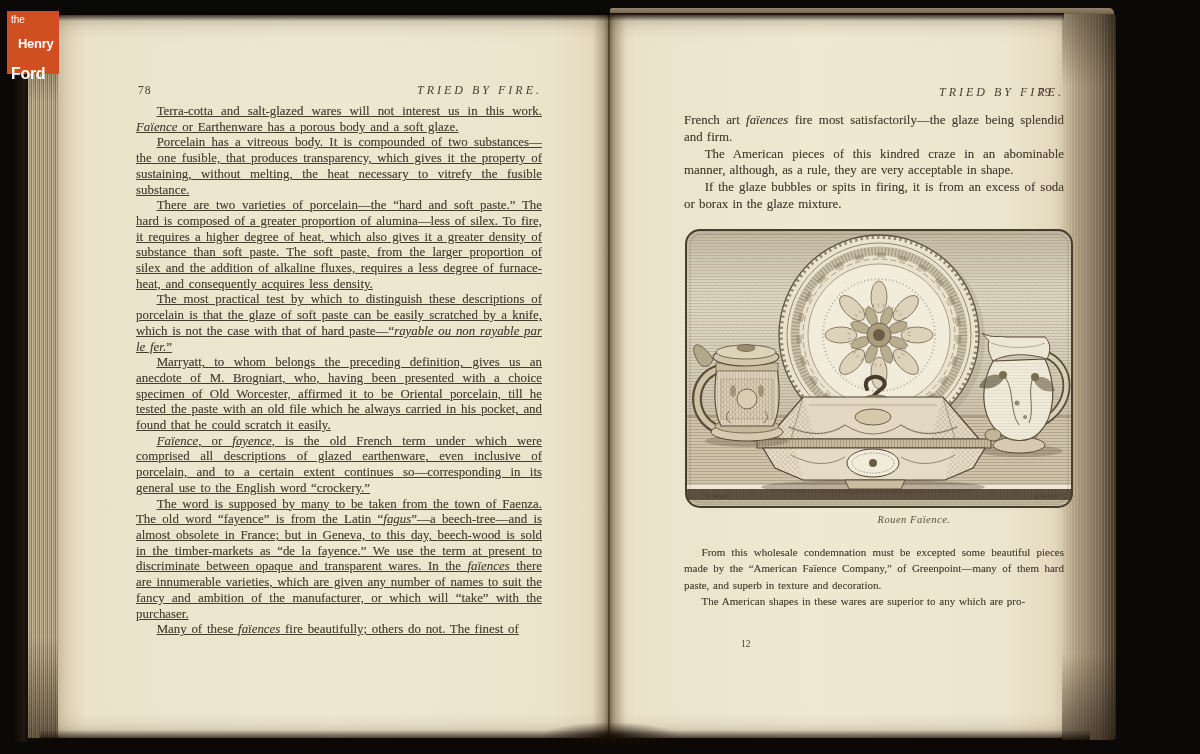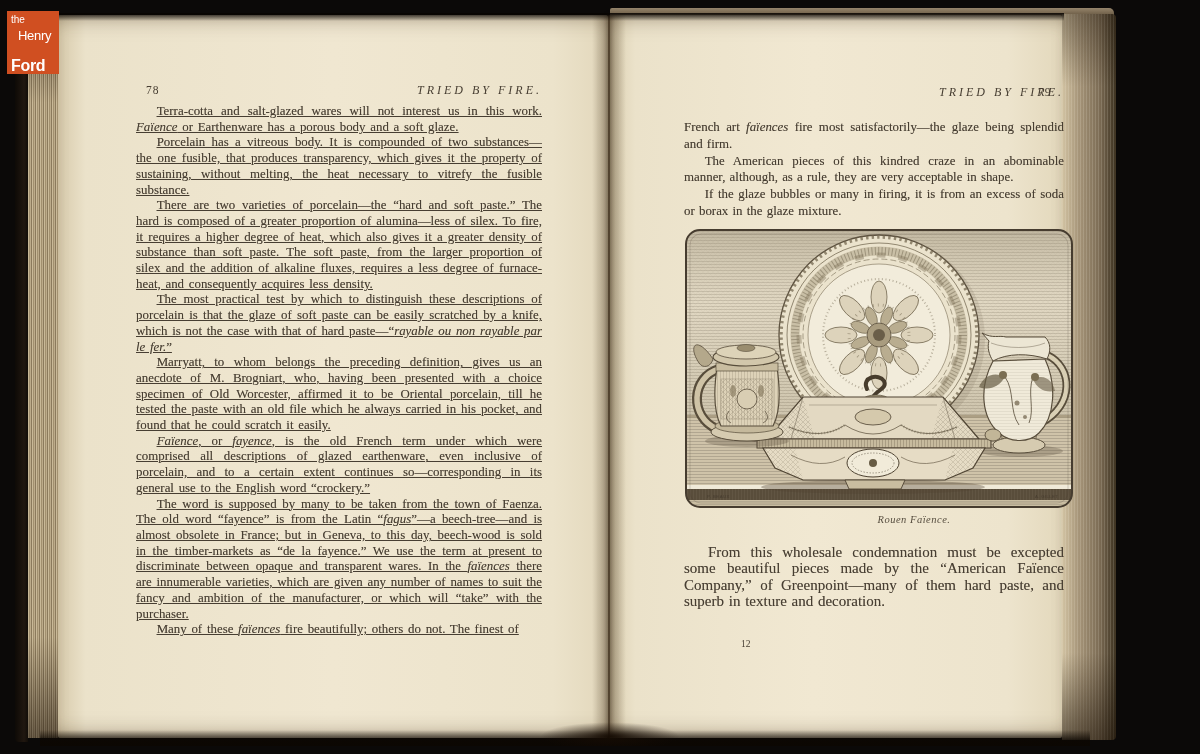--- a/index.html
+++ b/index.html
@@ -36,34 +36,34 @@
   .page.right{left:608px;width:454px;
     background:linear-gradient(90deg,#dbcfb0 0,#ebe2ca 6%,#f1e8d2 45%,#ede4cd 88%,#e3d8bc 100%);}
   .gutter{position:absolute;left:592px;top:15px;width:34px;height:723px;
     background:linear-gradient(90deg,rgba(58,40,18,0),rgba(58,40,18,.38) 48%,rgba(58,40,18,.38) 54%,rgba(58,40,18,0));}
   .gutter::after{content:"";position:absolute;left:16px;top:0;width:2px;height:100%;
     background:rgba(38,24,8,.6);box-shadow:0 0 4px rgba(38,24,8,.6);}
   
   .hf-logo{position:absolute;left:7px;top:11px;width:52px;height:48px;background:#d04f21;
     color:#fff;font-family:"Liberation Sans", sans-serif;line-height:1;padding:3px 0 12px 0;}
   .hf-logo .l1{font-size:10px;margin:1px 0 0 4px;}
-  .hf-logo .l2{font-size:13px;font-weight:normal;margin:4px 0 0 11px;letter-spacing:-.3px;}
+  .hf-logo .l2{font-size:13px;font-weight:bold;margin:12px 0 0 11px;letter-spacing:-.3px;}
   .hf-logo .l3{font-size:16px;font-weight:bold;margin:16px 0 0 4px;letter-spacing:-.3px;}
   
   .ink{color:#473e32;}
   .pagenum{position:absolute;font-size:11.5px;letter-spacing:1px;}
   .running-header{position:absolute;font-style:italic;font-size:12px;letter-spacing:3px;
     text-align:right;white-space:nowrap;}
   .textblock{position:absolute;text-align:justify;
     text-shadow:0 0 .5px rgba(71,62,50,.45);}
   .tb-left{left:136px;top:104px;width:406px;font-size:12.9px;line-height:15.7px;word-spacing:1.5px;text-decoration:underline;}
   .tb-right-top{left:684px;top:112px;width:380px;font-size:12.9px;line-height:16.8px;word-spacing:1px;}
-  .tb-right-bottom{left:684px;top:544px;width:380px;font-size:15px;line-height:16.3px;word-spacing:1px;}
+  .tb-right-bottom{left:684px;top:544px;width:380px;font-size:11px;line-height:16.3px;word-spacing:1px;}
   .para{margin:0;text-indent:1.6em;}
-  .para.noindent{text-indent:0;margin-top:7px;}
+  .para.noindent{text-indent:0;}
   .it{font-style:italic;}
   .sig-mark{position:absolute;left:741px;top:639px;font-size:9.5px;}
   .illustration{position:absolute;left:683px;top:227px;width:392px;height:283px;}
   .illustration svg{display:block;width:100%;height:100%;}
   .ill-caption{position:absolute;left:718px;top:514px;width:392px;text-align:center;
     font-style:italic;font-size:10.5px;color:#564d3f;letter-spacing:.5px;}
 </style>
 </head>
 <body>
 
@@ -75,39 +75,39 @@
 <div class="right-edges"></div>
 <div class="gutter"></div>
 <div class="top-shadow"></div>
 
 <div class="hf-logo">
   <div class="l1">the</div>
   <div class="l2">Henry</div>
   <div class="l3">Ford</div>
 </div>
 
-<div class="pagenum ink" style="left:138px;top:84px;margin-left:8px;">78</div>
+<div class="pagenum ink" style="left:138px;top:84px;">78</div>
 <div class="running-header ink" style="left:136px;top:83px;width:406px;">TRIED BY FIRE.</div>
 <div class="textblock tb-left ink">
     <p class="para"><span>Terra-cotta and salt-glazed wares will not interest us in this work. </span><span class="it">Faïence</span><span> or Earthenware has a porous body and a soft glaze.</span></p>
     <p class="para"><span>Porcelain has a vitreous body.  It is compounded of two substances—the one fusible, that produces transparency, which gives it the property of sustaining, without melting, the heat necessary to vitrefy the fusible substance.</span></p>
     <p class="para"><span>There are two varieties of porcelain—the “hard and soft paste.”  The hard is composed of a greater proportion of alumina—less of silex.  To fire, it requires a higher degree of heat, which also gives it a greater density of substance than soft paste.  The soft paste, from the larger proportion of silex and the addition of alkaline fluxes, requires a less degree of furnace-heat, and consequently acquires less density.</span></p>
     <p class="para"><span>The most practical test by which to distinguish these descriptions of porcelain is that the glaze of soft paste can be easily scratched by a knife, which is not the case with that of hard paste—“</span><span class="it">rayable ou non rayable par le fer.</span><span>”</span></p>
     <p class="para"><span>Marryatt, to whom belongs the preceding definition, gives us an anecdote of M. Brogniart, who, having been presented with a choice specimen of Old Worcester, affirmed it to be Oriental porcelain, till he tested the paste with an old file which he always carried in his pocket, and found that he could scratch it easily.</span></p>
     <p class="para"><span class="it">Faïence</span><span>, or </span><span class="it">fayence</span><span>, is the old French term under which were comprised all descriptions of glazed earthenware, even inclusive of porcelain, and to a certain extent continues so—corresponding in its general use to the English word “crockery.”</span></p>
     <p class="para"><span>The word is supposed by many to be taken from the town of Faenza. The old word “fayence” is from the Latin “</span><span class="it">fagus</span><span>”—a beech-tree—and is almost obsolete in France; but in Geneva, to this day, beech-wood is sold in the timber-markets as “de la fayence.”  We use the term at present to discriminate between opaque and transparent wares.  In the </span><span class="it">faïences</span><span> there are innumerable varieties, which are given any number of names to suit the fancy and ambition of the manufacturer, or which will “take” with the purchaser.</span></p>
     <p class="para"><span>Many of these </span><span class="it">faïences</span><span> fire beautifully; others do not.  The finest of</span></p>
   </div>
 
 <div class="pagenum ink" style="left:1038px;top:86px;width:26px;">79</div>
 <div class="running-header ink" style="left:684px;top:85px;width:380px;">TRIED BY FIRE.</div>
 <div class="textblock tb-right-top ink">
     <p class="para noindent"><span>French art </span><span class="it">faïences</span><span> fire most satisfactorily—the glaze being splendid and firm.</span></p>
     <p class="para"><span>The American pieces of this kindred craze in an abominable manner, although, as a rule, they are very acceptable in shape.</span></p>
-    <p class="para"><span>If the glaze bubbles or many in firing, it is from an excess of soda or borax in the glaze mixture.</span></p>
+    <p class="para"><span>If the glaze bubbles or spits in firing, it is from an excess of soda or borax in the glaze mixture.</span></p>
   </div>
 
 <div class="illustration">
 <svg viewBox="0 0 392 283" xmlns="http://www.w3.org/2000/svg">
   <defs>
     <clipPath id="fr">
           <rect x="3" y="3" width="386" height="277" rx="14"></rect>
         </clipPath>
     <pattern id="hz" width="4" height="3" patternUnits="userSpaceOnUse">
       <path d="M0 1.5 H4" stroke="#8d8372" stroke-width="0.7"></path>
@@ -244,17 +244,18 @@
     <text x="352" y="271" font-family="Liberation Sans, sans-serif" font-size="4.2" letter-spacing=".4" fill="#3f352a" opacity=".7">A. GILLET</text>
   </g>
   <rect x="3" y="3" width="386" height="277" rx="14" fill="none" stroke="#463c2f" stroke-width="2"></rect>
   <rect x="7" y="7" width="378" height="269" rx="11" fill="none" stroke="#463c2f" stroke-width=".6" opacity=".35"></rect>
 </svg>
 </div>
 <div class="ill-caption">Rouen Faïence.</div>
 
 <div class="textblock tb-right-bottom ink">
     <p class="para"><span>From this wholesale condemnation must be excepted some beautiful pieces made by the “American Faïence Company,” of Greenpoint—many of them hard paste, and superb in texture and decoration.</span></p>
+    <p class="para"><span>The American shapes in these wares are superior to any which are pro-</span></p>
   </div>
 <div class="sig-mark ink">12</div>
 
 <div class="bottom-shadow"></div>
 <div class="bottom-gutter-blob"></div>
 
 </body></html>

